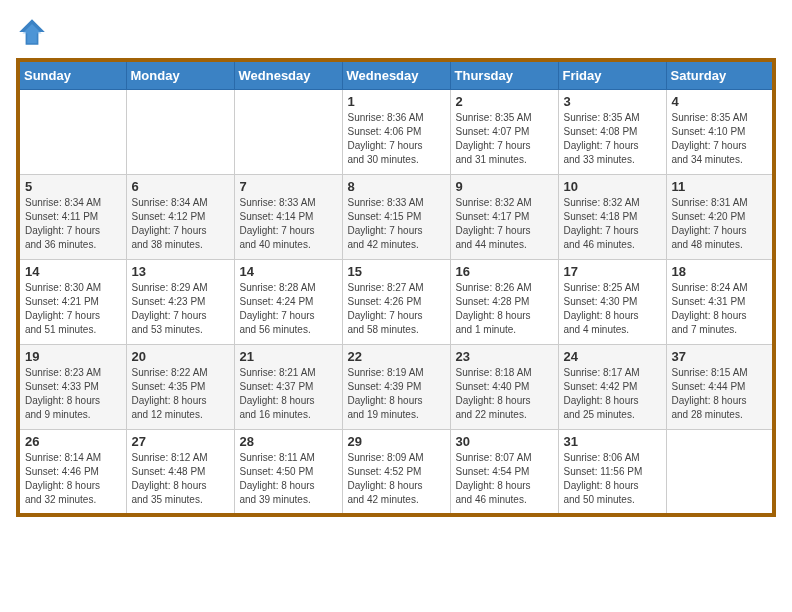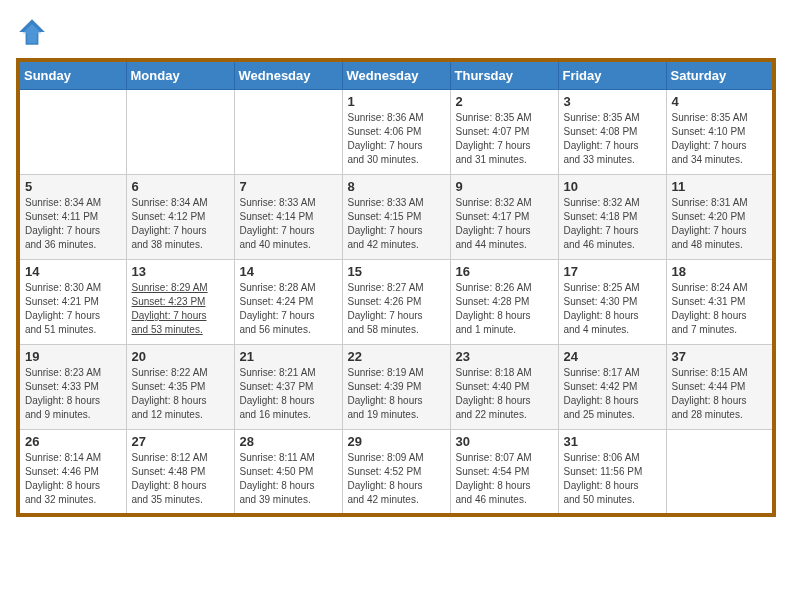--- a/index.html
+++ b/index.html
@@ -214,21 +214,21 @@
       <tr class="row-white">
         <td>
           <div class="day-num">14</div>
           <div class="day-info" style="white-space: pre-line;">Sunrise: 8:30 AM
 Sunset: 4:21 PM
 Daylight: 7 hours
 and 51 minutes.</div>
         </td>
         <td>
           <div class="day-num">13</div>
-          <div class="day-info" style="white-space: pre-line; text-decoration: underline;">Sunrise: 8:29 AM
+          <div class="day-info" style="white-space: pre-line;">Sunrise: 8:29 AM
 Sunset: 4:23 PM
 Daylight: 7 hours
 and 53 minutes.</div>
         </td>
         <td>
           <div class="day-num">14</div>
           <div class="day-info" style="white-space: pre-line;">Sunrise: 8:28 AM
 Sunset: 4:24 PM
 Daylight: 7 hours
 and 56 minutes.</div>

